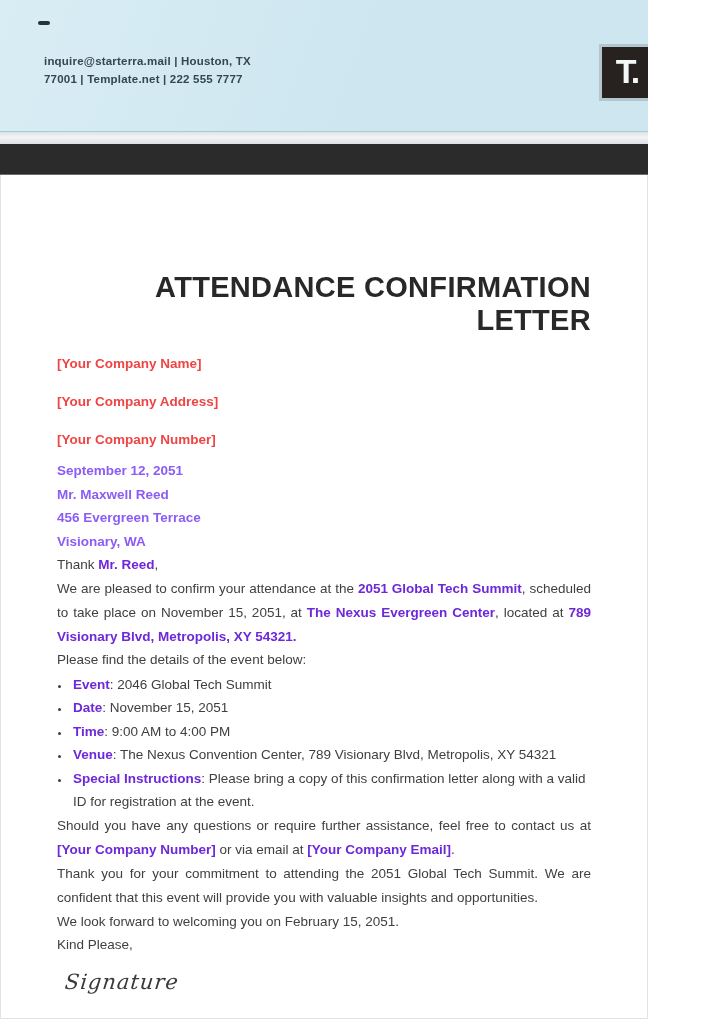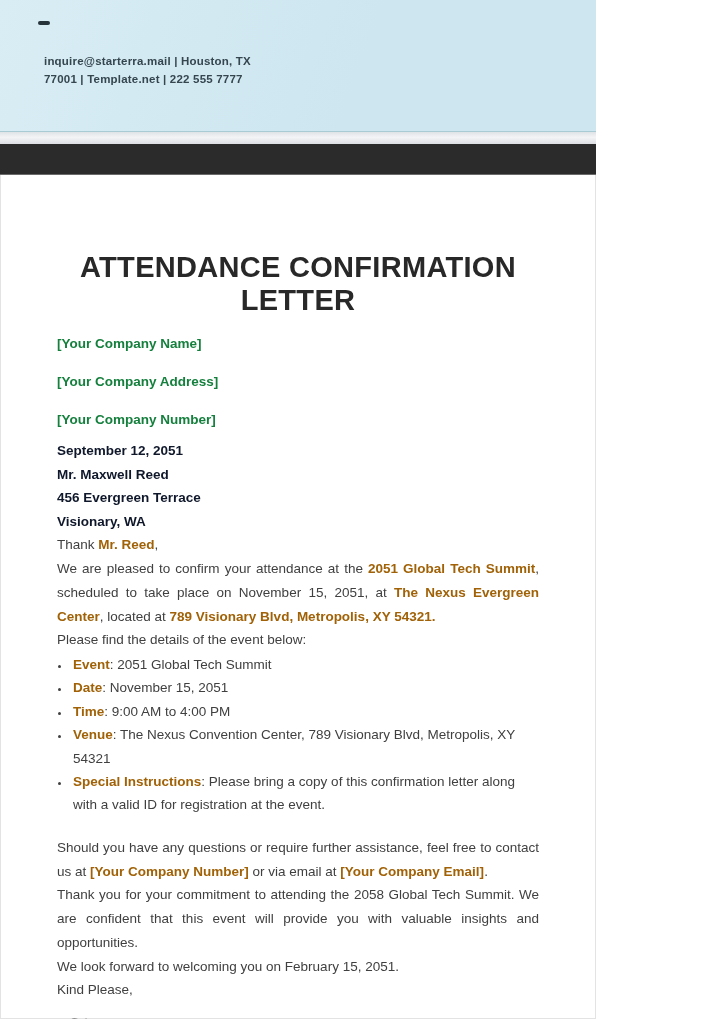--- a/index.html
+++ b/index.html
@@ -1,17 +1,17 @@
 <!DOCTYPE html>
 <html style="--header-bg: #cde6f0; --header-bg-light: #d9edf4; --header-rule: #a9ccd4; --dark-bar: #2b2b2b; --logo-bg: #27211f; --logo-border: #b3c6ce; --logo-text: #f4f7f8; --heading-text: #282828; --body-text: #404040; --contact-text: #35464f;"><head>
 <meta charset="utf-8">
 <style>
   html,body { margin:0; padding:0; background:#ffffff; }
   .page {
-    position:relative; width:596px; height:1019px; background:#ffffff;
+    position:relative; width:648px; height:1019px; background:#ffffff;
     font-family:"Liberation Sans","DejaVu Sans",sans-serif; overflow:hidden;
     box-shadow: inset 0 0 0 1px #e3e3e3;
   }
   
   .header {
     position:relative; height:131px;
     background:linear-gradient(110deg, var(--header-bg-light,#d8ecf3) 0%, var(--header-bg,#cde6f0) 60%);
     border-bottom:1px solid var(--header-rule,#a9ccd4);
   }
   .dash { position:absolute; left:38px; top:21px; width:12px; height:4px; background:#27343a; border-radius:2px; }
@@ -28,32 +28,32 @@
   .logo-text {
     color:var(--logo-text,#f4f7f8); font-weight:700; font-size:34px; line-height:1;
     letter-spacing:-2px; margin-top:-4px;
   }
   
   .strip  { height:12px; background:linear-gradient(#dfe3e6, #f3f4f6 45%, #dcdfe2); }
   .darkbar{ height:30px; background:var(--dark-bar,#2b2b2b); border-bottom:1px solid #6a6a6a; }
   
   .content { position:absolute; left:57px; right:57px; top:173px; color:var(--body-text,#404040); font-size:13.5px; }
   .title {
-    margin:78px 0 0; text-align:center; font-size:29px; line-height:33px;
+    margin:98px 0 0; text-align:right; font-size:29px; line-height:33px;
     font-weight:700; color:var(--heading-text,#282828); letter-spacing:0.3px;
   }
-  .ph { margin:20px 0 0; font-weight:700; color:#15803d; line-height:14px; }
+  .ph { margin:20px 0 0; font-weight:700; color:#ef4444; line-height:14px; }
   .ph + .ph { margin-top:24px; }
   .infoblock { margin-top:12px; }
   .line { line-height:23.6px; }
-  .bold { font-weight:700; color:#0f172a; }
-  b { color:#a16207; }
+  .bold { font-weight:700; color:#8b5cf6; }
+  b { color:#6d28d9; }
   .para { margin:0; line-height:23.8px; }
   .just { text-align:justify; }
-  .gap { margin-top:19px; }
+  .gap { margin-top:1px; }
   ul.details { margin:1px 0 0; padding-left:14px; }
   ul.details li { line-height:23.4px; padding-left:2px; }
   ul.details li::marker { font-size:11px; }
   .signature {
     margin:13px 0 0 8px; font-family:"DejaVu Serif","Liberation Serif",serif;
     font-style:italic; font-size:21px; color:#3a3a3a; letter-spacing:1px; transform:skewX(-6deg);
     display:inline-block;
   }
 </style>
 </head>
@@ -87,28 +87,28 @@
       <div class="line bold">Mr. Maxwell Reed</div>
       <div class="line bold">456 Evergreen Terrace</div>
       <div class="line bold">Visionary, WA</div>
       <div class="line"><span>Thank </span><b>Mr. Reed</b><span>,</span></div>
     </div>
 
     <p class="para just"><span>We are pleased to confirm your attendance at the </span><b>2051 Global Tech Summit</b><span>, scheduled to take place on November 15, 2051, at </span><b>The Nexus Evergreen Center</b><span>, located at </span><b>789 Visionary Blvd, Metropolis, XY 54321.</b></p>
     <div class="line">Please find the details of the event below:</div>
 
     <ul class="details">
-      <li><b>Event</b><span>: 2051 Global Tech Summit</span></li>
+      <li><b>Event</b><span>: 2046 Global Tech Summit</span></li>
       <li><b>Date</b><span>: November 15, 2051</span></li>
       <li><b>Time</b><span>: 9:00 AM to 4:00 PM</span></li>
       <li><b>Venue</b><span>: The Nexus Convention Center, 789 Visionary Blvd, Metropolis, XY 54321</span></li>
       <li><b>Special Instructions</b><span>: Please bring a copy of this confirmation letter along with a valid ID for registration at the event.</span></li>
     </ul>
 
     <p class="para just gap"><span>Should you have any questions or require further assistance, feel free to contact us at </span><b>[Your Company Number]</b><span> or via email at </span><b>[Your Company Email]</b><span>.</span></p>
-    <p class="para just"><span>Thank you for your commitment to attending the 2058 Global Tech Summit. We are confident that this event will provide you with valuable insights and opportunities.</span></p>
+    <p class="para just"><span>Thank you for your commitment to attending the 2051 Global Tech Summit. We are confident that this event will provide you with valuable insights and opportunities.</span></p>
     <div class="line">We look forward to welcoming you on February 15, 2051.</div>
     <div class="line">Kind Please,</div>
 
     <div class="signature">Signature</div>
   </div>
 
 </div>
 
 </body></html>

